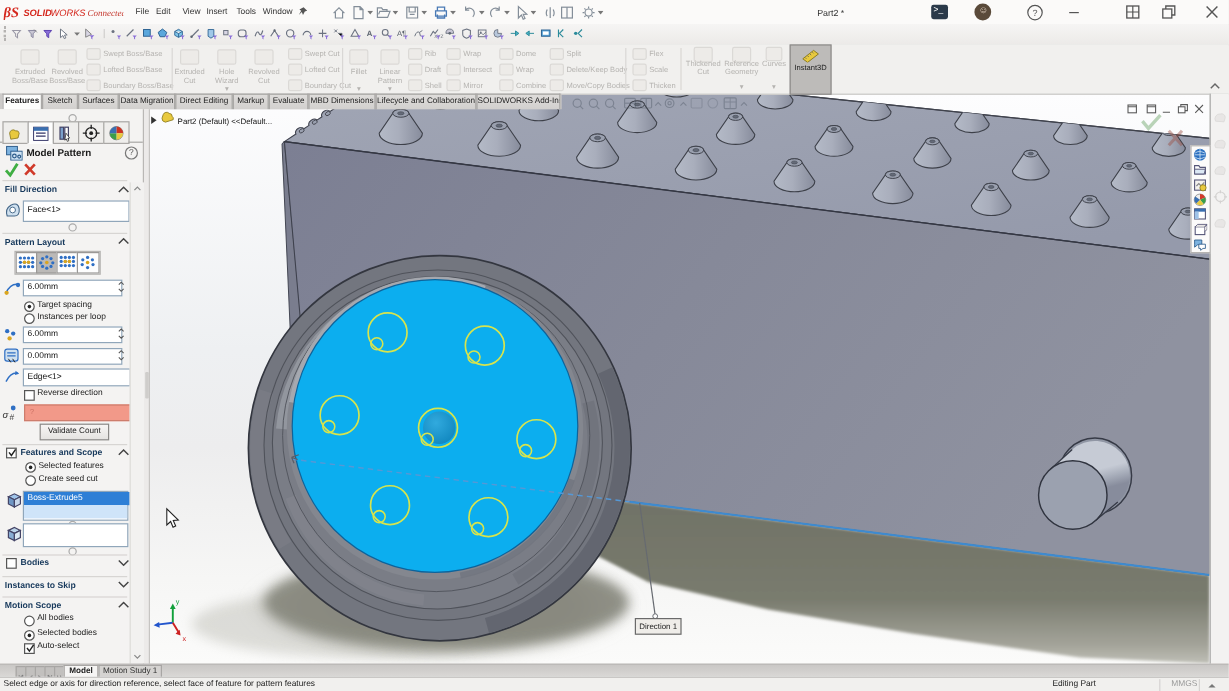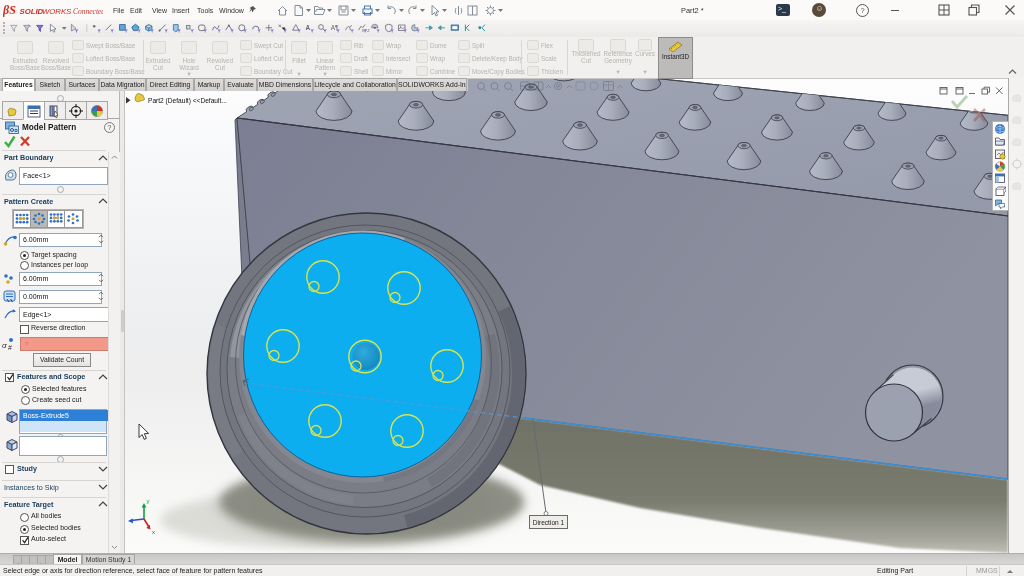--- a/index.html
+++ b/index.html
@@ -857,32 +857,32 @@
       <circle cx="7" cy="9" r="1.5" fill="none" stroke="#2a5a8a"></circle>
       <circle cx="11" cy="9.5" r="1.2" fill="none" stroke="#2a5a8a"></circle>
     </svg>
     <div style="position:absolute;left:22px;top:32px;font-size:8.2px;font-weight:bold;color:#1a1a1a;white-space:nowrap">Model Pattern</div>
     <div style="position:absolute;left:104px;top:31px;width:9px;height:9px;border:1px solid #777;border-radius:50%;font-size:7px;color:#555;text-align:center;line-height:9px">?</div>
     <svg width="30" height="13" style="position:absolute;left:4px;top:44px">
       <path d="M1,7 l3.5,4 l6,-9.5" stroke="#3fae43" stroke-width="2.4" fill="none"></path>
       <path d="M17,2 l8,8.5 m0,-8.5 l-8,8.5" stroke="#d03a2a" stroke-width="2.2" fill="none"></path>
     </svg>
     <div style="position:absolute;left:2px;top:59px;width:104px;height:1px;background:#d7d5d3"></div>
-    <div style="position:absolute;left:4px;top:62px;font-size:7.2px;font-weight:bold;color:#17395c">Part Boundary</div>
+    <div style="position:absolute;left:4px;top:62px;font-size:7.2px;font-weight:bold;color:#17395c">Fill Direction</div>
     <svg width="10" height="6" style="position:absolute;left:98px;top:64px">
       <path d="M1,5 L5,1 L9,5" stroke="#444" stroke-width="1.2" fill="none"></path>
     </svg>
     <svg width="13" height="14" style="position:absolute;left:4px;top:77px">
       <path d="M2,12 q-2,-6 3,-9 q6,-3 7,3 q0.5,6 -4,6 Z" fill="#cfe0ef" stroke="#446688" stroke-width="0.9"></path>
       <circle cx="6.5" cy="7" r="2.4" fill="#fff" stroke="#446688" stroke-width="0.8"></circle>
     </svg>
     <div style="position:absolute;left:19px;top:76px;width:84px;height:16px;background:#fff;border:1px solid #90a6ba;font-size:7px;line-height:16px;padding-left:3px;color:#111">Face&lt;1&gt;</div>
     <div style="position:absolute;left:57px;top:95px;width:5px;height:5px;border:1px solid #aaa;border-radius:50%"></div>
     <div style="position:absolute;left:2px;top:103px;width:104px;height:1px;background:#d7d5d3"></div>
-    <div style="position:absolute;left:4px;top:106px;font-size:7.2px;font-weight:bold;color:#17395c">Pattern Create</div>
+    <div style="position:absolute;left:4px;top:106px;font-size:7.2px;font-weight:bold;color:#17395c">Pattern Layout</div>
     <svg width="10" height="6" style="position:absolute;left:98px;top:107px">
       <path d="M1,5 L5,1 L9,5" stroke="#444" stroke-width="1.2" fill="none"></path>
     </svg>
     <div style="position:absolute;left:13px;top:119px;width:17px;height:16px;background:#fdfdfd;border:1px solid #9a9896">
       <svg width="15" height="14" style="position:absolute;left:1px;top:1px">
         <circle cx="2.0" cy="3.0" r="1.35" fill="#2f6fc4"></circle>
         <circle cx="5.4" cy="3.0" r="1.35" fill="#2f6fc4"></circle>
         <circle cx="8.8" cy="3.0" r="1.35" fill="#2f6fc4"></circle>
         <circle cx="12.2" cy="3.0" r="1.35" fill="#2f6fc4"></circle>
         <circle cx="2.0" cy="6.6" r="1.35" fill="#2f6fc4"></circle>
@@ -1019,31 +1019,31 @@
     <div style="position:absolute;left:57px;top:343px;width:5px;height:5px;border:1px solid #aaa;border-radius:50%"></div>
     <svg width="14" height="14" style="position:absolute;left:4px;top:347px">
       <path d="M3,4 l5,-2.5 l5,2.5 l-5,2.5 Z" fill="#bcd4ea" stroke="#446"></path>
       <path d="M3,4 l0,6 l5,2.5 l0,-6 Z" fill="#89add4" stroke="#446"></path>
       <path d="M13,4 l0,6 l-5,2.5 l0,-6 Z" fill="#dde9f4" stroke="#446"></path>
     </svg>
     <div style="position:absolute;left:19px;top:345px;width:86px;height:18px;background:#fff;border:1px solid #90a6ba"></div>
     <div style="position:absolute;left:57px;top:365px;width:5px;height:5px;border:1px solid #aaa;border-radius:50%"></div>
     <div style="position:absolute;left:2px;top:371px;width:104px;height:1px;background:#d7d5d3"></div>
     <div style="position:absolute;left:5px;top:374px;width:7px;height:7px;border:1px solid #555;background:#fff"></div>
-    <div style="position:absolute;left:17px;top:373px;font-size:7.2px;font-weight:bold;color:#17395c">Study</div>
+    <div style="position:absolute;left:17px;top:373px;font-size:7.2px;font-weight:bold;color:#17395c">Bodies</div>
     <svg width="10" height="6" style="position:absolute;left:98px;top:375px">
       <path d="M1,1 L5,5 L9,1" stroke="#444" stroke-width="1.2" fill="none"></path>
     </svg>
     <div style="position:absolute;left:2px;top:389px;width:104px;height:1px;background:#d7d5d3"></div>
-    <div style="position:absolute;left:4px;top:392px;font-size:7.2px;font-weight:normal;color:#17395c">Instances to Skip</div>
+    <div style="position:absolute;left:4px;top:392px;font-size:7.2px;font-weight:bold;color:#17395c">Instances to Skip</div>
     <svg width="10" height="6" style="position:absolute;left:98px;top:393px">
       <path d="M1,1 L5,5 L9,1" stroke="#444" stroke-width="1.2" fill="none"></path>
     </svg>
     <div style="position:absolute;left:2px;top:406px;width:104px;height:1px;background:#d7d5d3"></div>
-    <div style="position:absolute;left:4px;top:409px;font-size:7.2px;font-weight:bold;color:#17395c">Feature Target</div>
+    <div style="position:absolute;left:4px;top:409px;font-size:7.2px;font-weight:bold;color:#17395c">Motion Scope</div>
     <svg width="10" height="6" style="position:absolute;left:98px;top:410px">
       <path d="M1,5 L5,1 L9,5" stroke="#444" stroke-width="1.2" fill="none"></path>
     </svg>
     <div style="position:absolute;left:20px;top:422px;width:7px;height:7px;border:1px solid #555;border-radius:50%;background:#fff"></div>
     <div style="position:absolute;left:31px;top:421px;font-size:7px;color:#1a1a1a;white-space:nowrap">All bodies</div>
     <div style="position:absolute;left:20px;top:434px;width:7px;height:7px;border:1px solid #555;border-radius:50%;background:#fff">
       <span style="position:absolute;left:1.5px;top:1.5px;width:3.5px;height:3.5px;border-radius:50%;background:#222"></span>
     </div>
     <div style="position:absolute;left:31px;top:433px;font-size:7px;color:#1a1a1a;white-space:nowrap">Selected bodies</div>
     <div style="position:absolute;left:20px;top:445px;width:7px;height:7px;border:1px solid #555;background:#fff">

